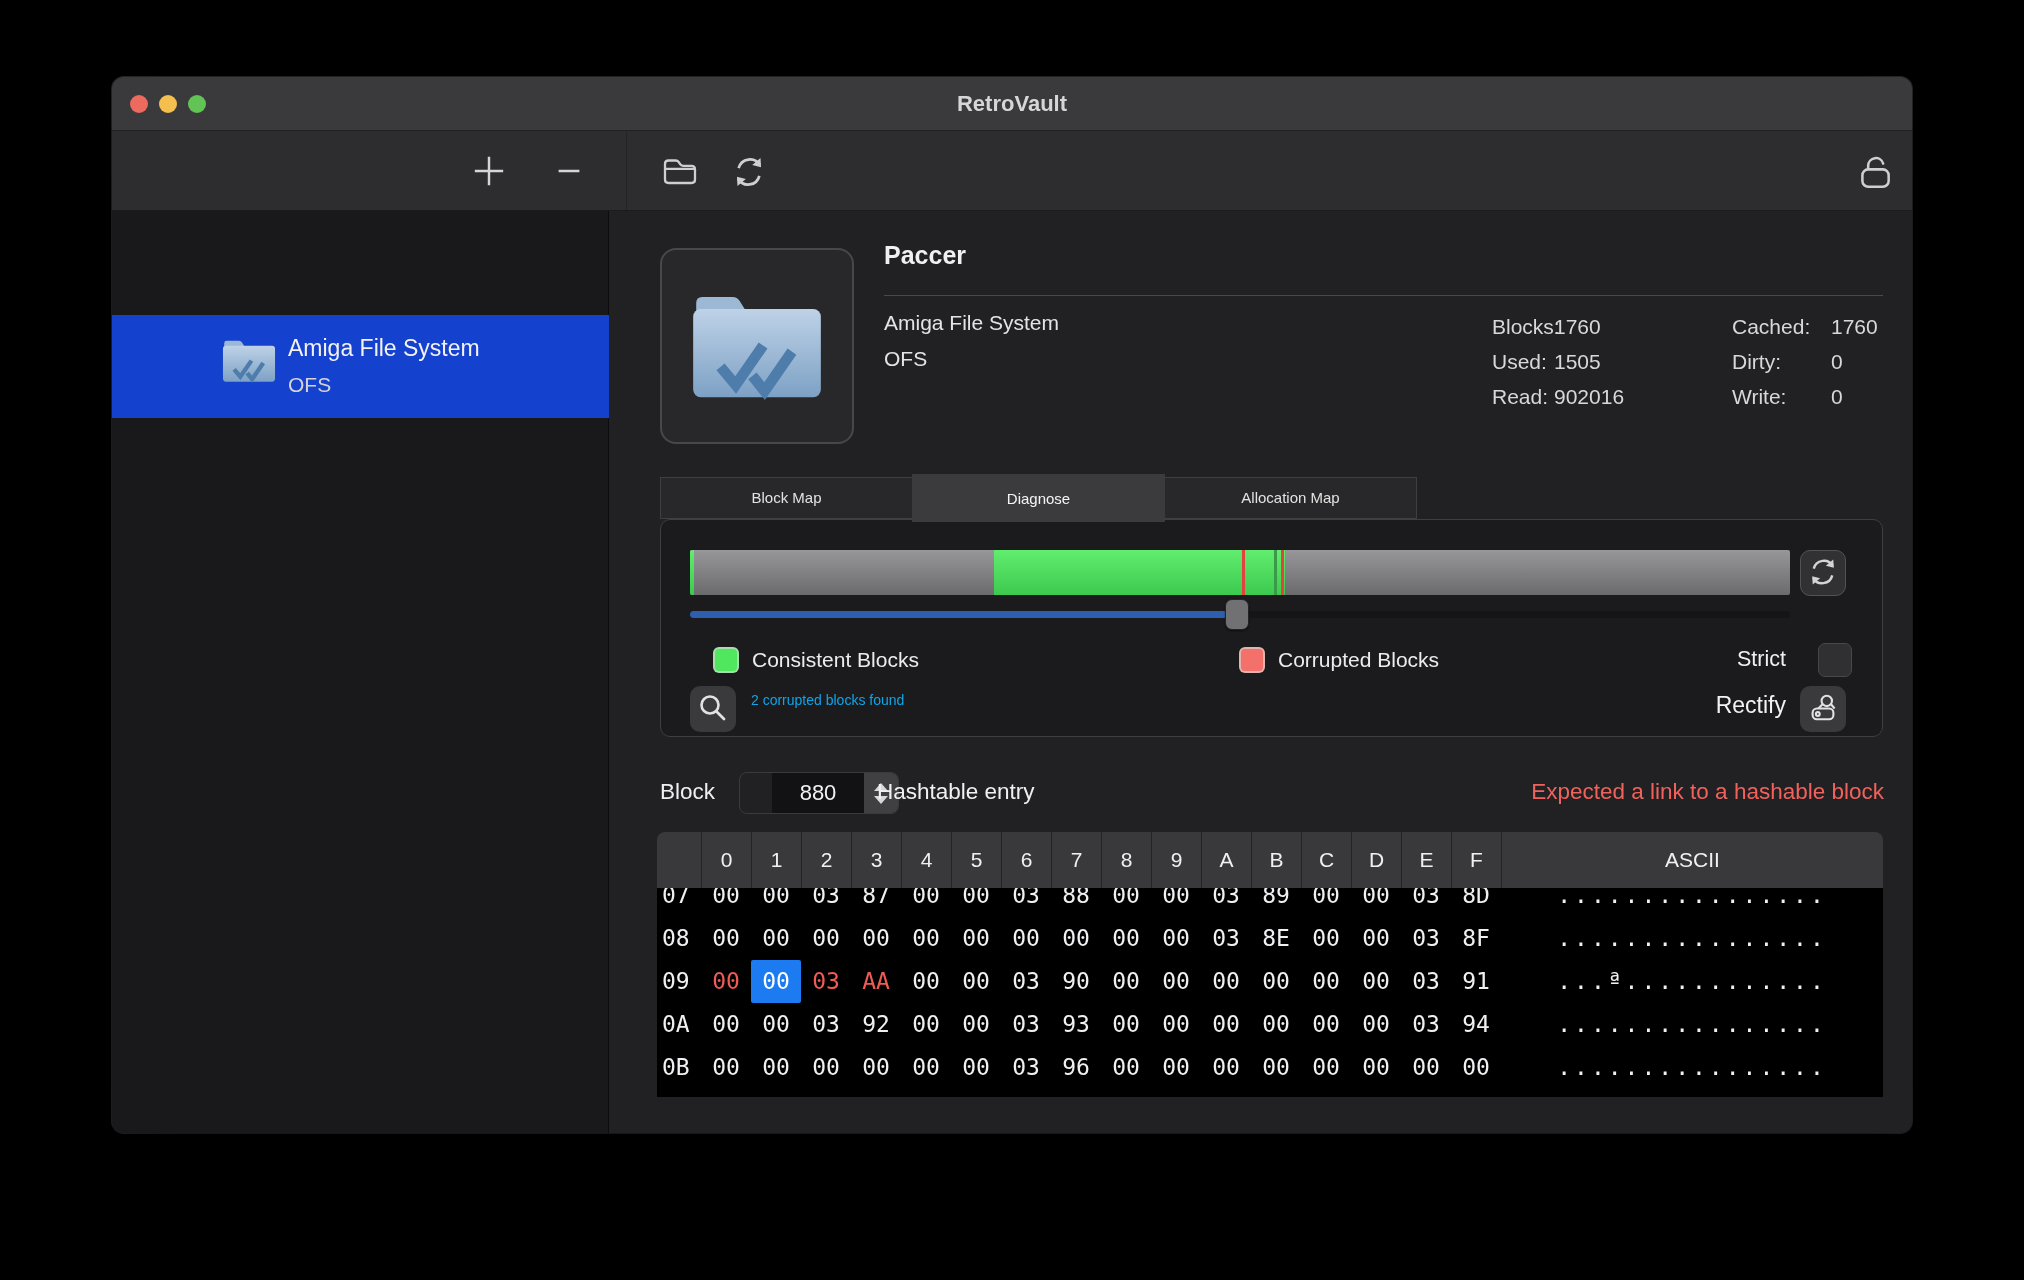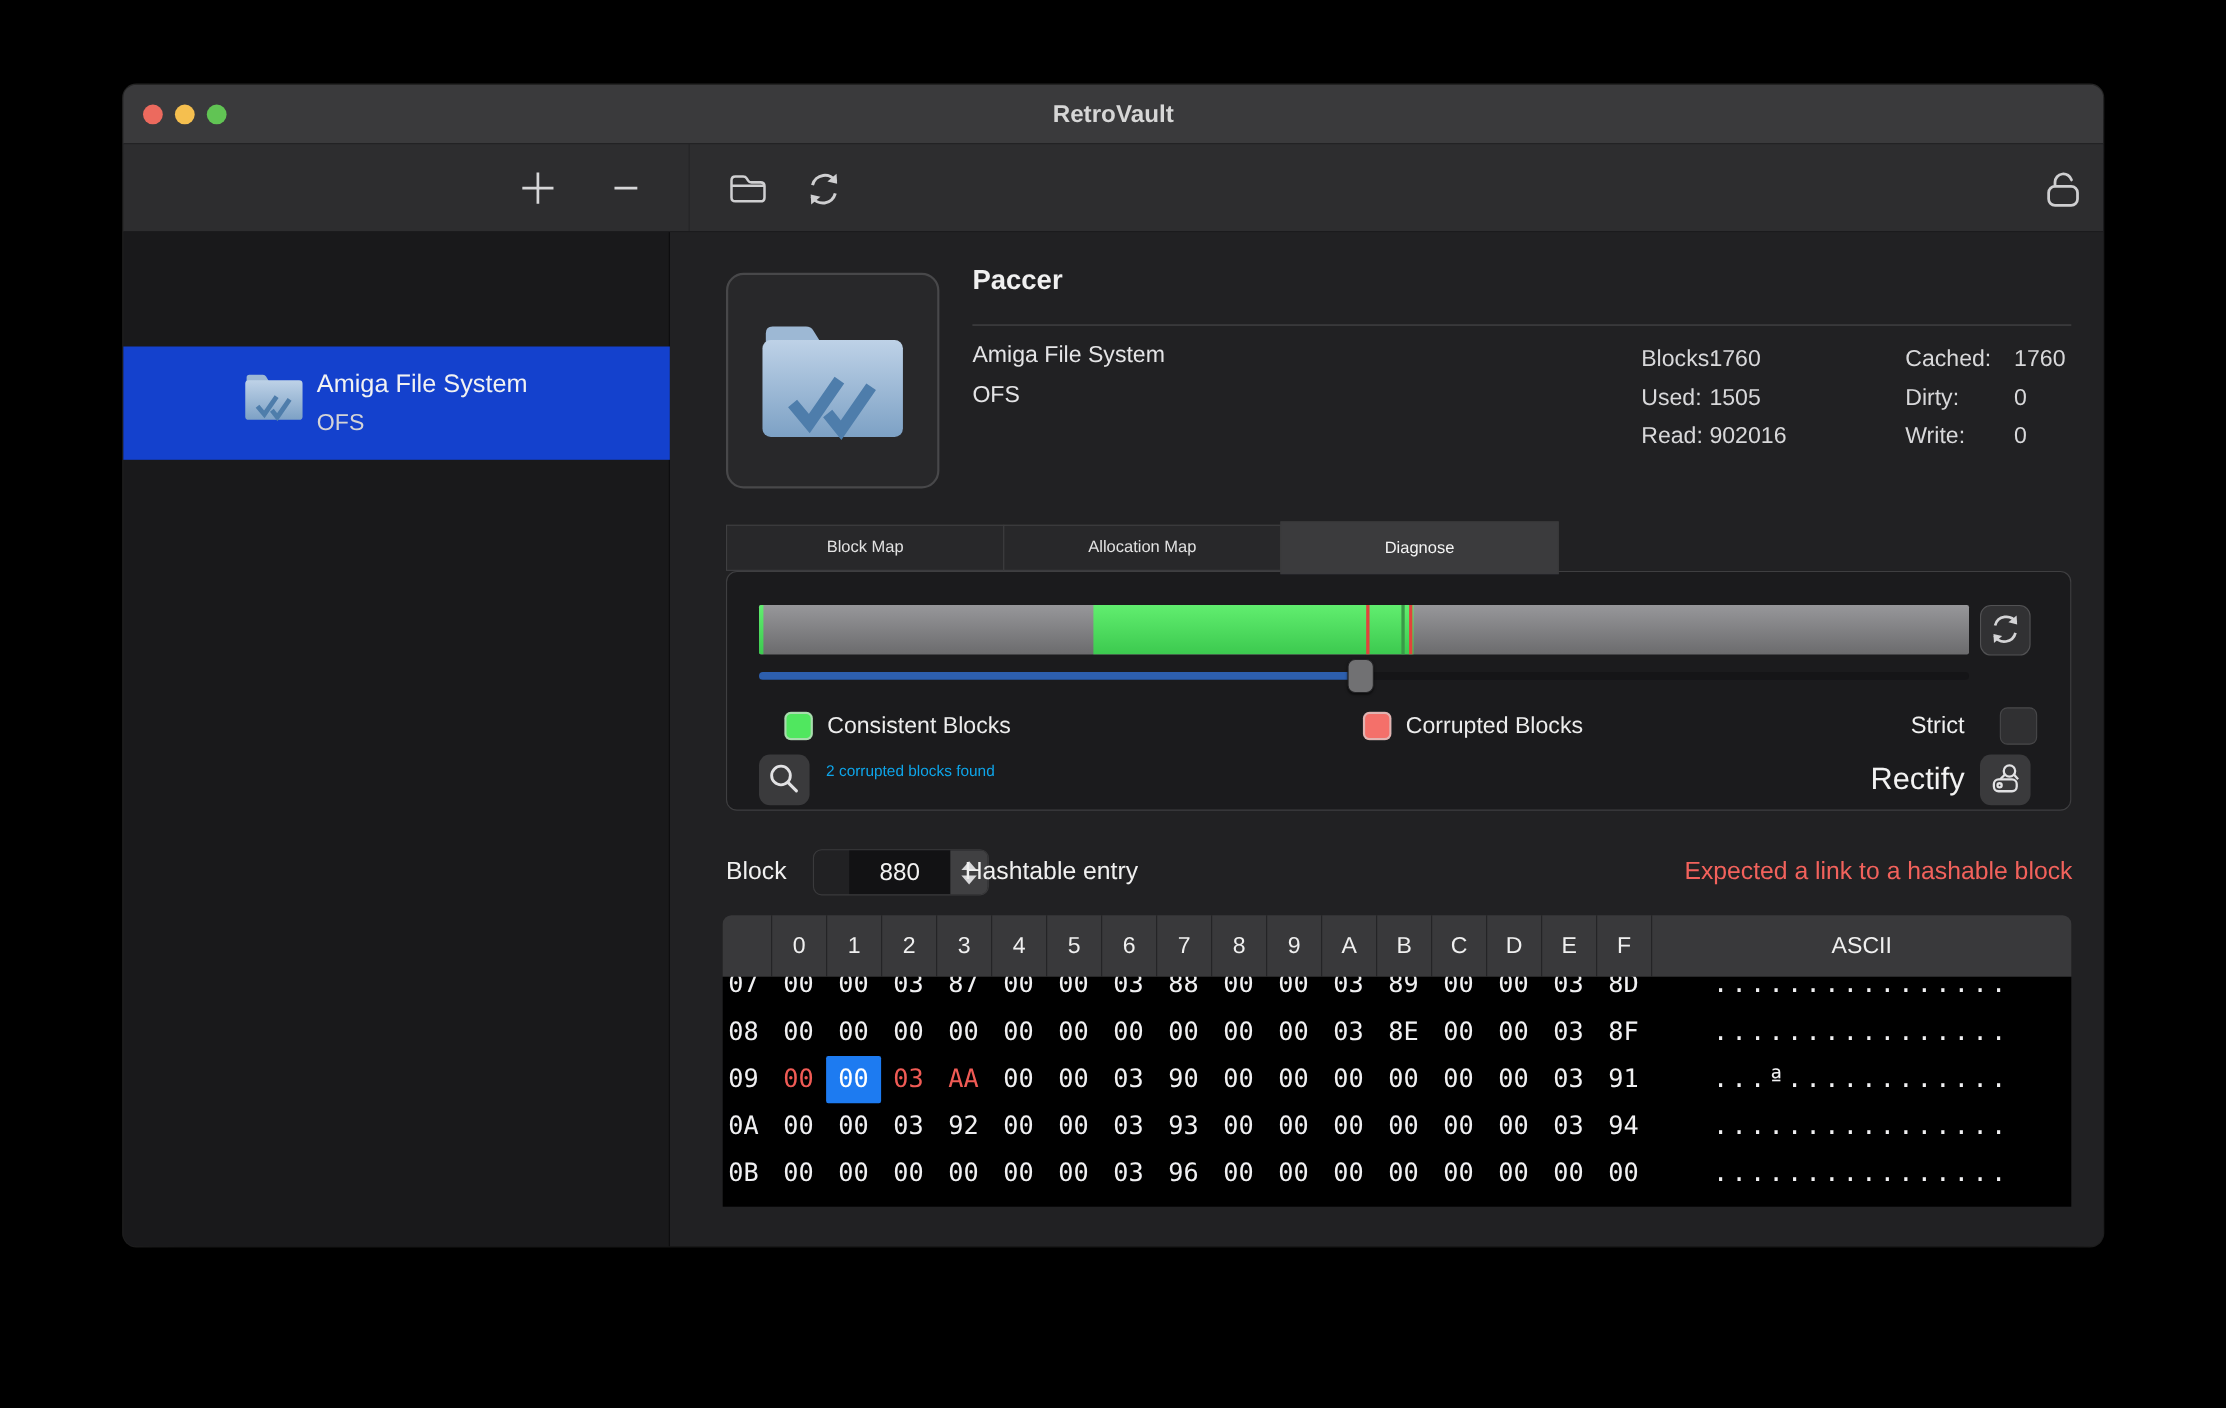--- a/index.html
+++ b/index.html
@@ -85,21 +85,21 @@
   .swatch{width:26px;height:26px;border-radius:6px;border:2px solid rgba(215,215,215,.65);flex:none;}
   .legend-label{margin-left:13px;font-size:21px;color:#ececec;white-space:nowrap;}
   .strict-label{position:absolute;top:127px;right:96px;font-size:21.5px;color:#f0f0f0;}
   .checkbox{position:absolute;top:123px;left:1157px;width:34px;height:34px;border-radius:7px;
     background:#303032;border:1px solid #48484a;cursor:pointer;}
   .sq-btn{position:absolute;width:46px;height:46px;border-radius:10px;background:#3a3a3c;border:none;
     cursor:pointer;display:flex;align-items:center;justify-content:center;padding:0;}
   .magnify-btn{left:29px;top:166px;}
   .rectify-btn{left:1139px;top:166px;}
   .status-text{position:absolute;left:90px;top:172px;font-size:14px;color:#0ea5e9;}
-  .rectify-label{position:absolute;right:96px;top:172px;font-size:28px;color:#f2f2f2;}
+  .rectify-label{position:absolute;right:96px;top:172px;font-size:23px;color:#f2f2f2;}
   
   .block-label{position:absolute;left:51px;top:568px;font-size:22.5px;color:#f0f0f0;}
   .stepper{position:absolute;left:130px;top:561px;height:42px;display:flex;border:1px solid #3a3a3c;
     border-radius:8px;overflow:hidden;}
   .stepper-value{width:92px;height:40px;line-height:40px;text-align:center;background:#121214;
     color:#f2f2f2;font-size:22px;cursor:text;margin-left:32px;}
   .stepper-arrows{width:34px;height:40px;background:#404042;display:flex;flex-direction:column;
     align-items:center;justify-content:center;gap:5px;cursor:pointer;}
   .arr-up{width:0;height:0;border-left:7px solid transparent;border-right:7px solid transparent;border-bottom:8px solid #d8d8da;}
   .arr-dn{width:0;height:0;border-left:7px solid transparent;border-right:7px solid transparent;border-top:8px solid #d8d8da;}
@@ -256,22 +256,22 @@
           <div>Dirty:</div>
           <div>0</div>
           <div>Read:</div>
           <div>902016</div>
           <div>Write:</div>
           <div>0</div>
         </div>
 
       <div class="tabs" id="tabs">
           <div class="tab">Block Map</div>
+          <div class="tab active">Diagnose</div>
           <div class="tab">Allocation Map</div>
-          <div class="tab active">Diagnose</div>
         </div>
 
       <section class="panel">
         <div class="blockmap" id="blockmap">
             <div class="bm-seg bm-sliver" style="left: 0%; width: 0.35%;"></div>
             <div class="bm-seg bm-green" style="left: 27.6%; width: 26.5%;"></div>
             <div class="bm-seg bm-divider" style="left: 53.1%;"></div>
             <div class="bm-seg bm-marker" style="left: 50.2%;"></div>
             <div class="bm-seg bm-marker" style="left: 53.7%;"></div>
           </div>

